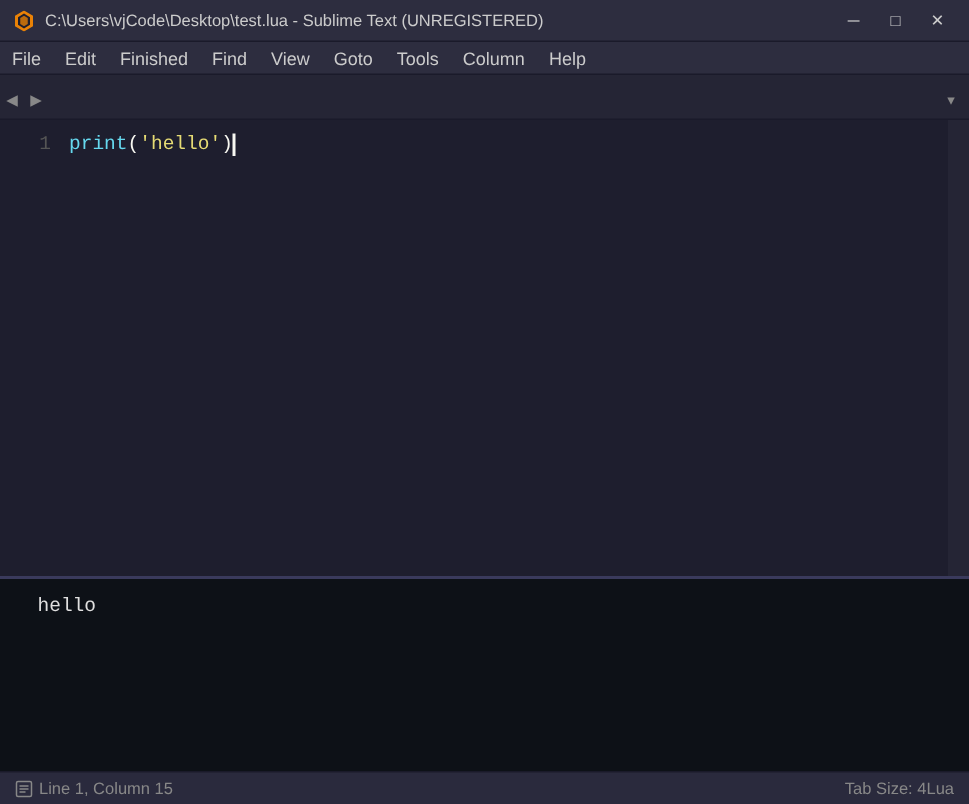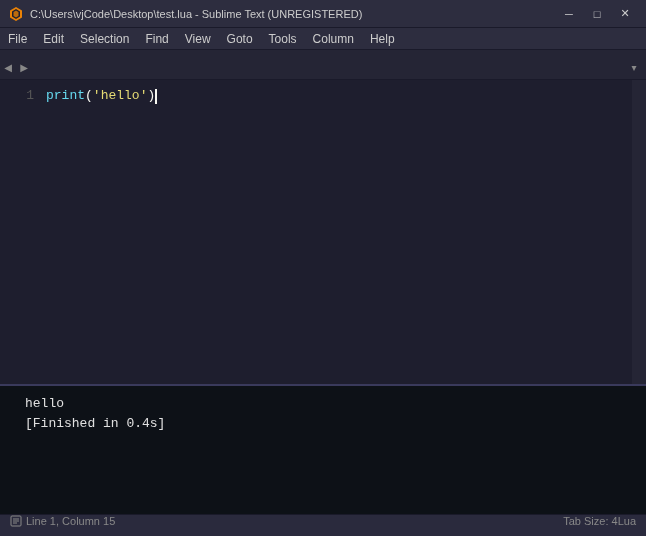--- a/index.html
+++ b/index.html
@@ -238,21 +238,21 @@
       flex: 1;
       overflow: hidden;
       padding-left: 15px;
     }
 
     
     #status-bar {
       background: #2a2a3d;
       height: 22px;
       display: flex;
-      align-items: flex-start;
+      align-items: center;
       padding: 0 10px;
       flex-shrink: 0;
       border-top: 1px solid #1a1a2a;
       gap: 0;
     }
     #status-left {
       color: #888;
       font-size: 11px;
       display: flex;
       align-items: center;
@@ -288,21 +288,21 @@
   <div id="title-bar-controls">
     <button class="title-btn">─</button>
     <button class="title-btn">□</button>
     <button class="title-btn close">✕</button>
   </div>
 </div>
 
 <div id="menu-bar">
   <div class="menu-item">File</div>
   <div class="menu-item">Edit</div>
-  <div class="menu-item">Selection</div>
+  <div class="menu-item">Finished</div>
   <div class="menu-item">Find</div>
   <div class="menu-item">View</div>
   <div class="menu-item">Goto</div>
   <div class="menu-item">Tools</div>
   <div class="menu-item">Column</div>
   <div class="menu-item">Help</div>
 </div>
 
 <div id="tab-bar">
   <div id="tab-nav-left">◀</div>
@@ -319,21 +319,20 @@
       <span class="kw-print">print</span><span>(</span><span class="str-val">'hello'</span><span>)</span><span class="cursor"></span>
     </div>
   </div>
   <div id="editor-scrollbar"></div>
 </div>
 
 <div id="output-panel">
   <div id="output-row">
     <div id="output-content">
       <div>hello</div>
-      <div>[Finished in 0.4s]</div>
     </div>
     <div id="output-scrollbar"></div>
   </div>
 </div>
 
 <div id="status-bar">
   <div id="status-left">
     <svg viewBox="0 0 12 12">
       <rect x="1" y="1" width="10" height="10" rx="1" fill="none" stroke="#888" stroke-width="1"></rect>
       <line x1="3" y1="4" x2="9" y2="4" stroke="#888" stroke-width="1"></line>

